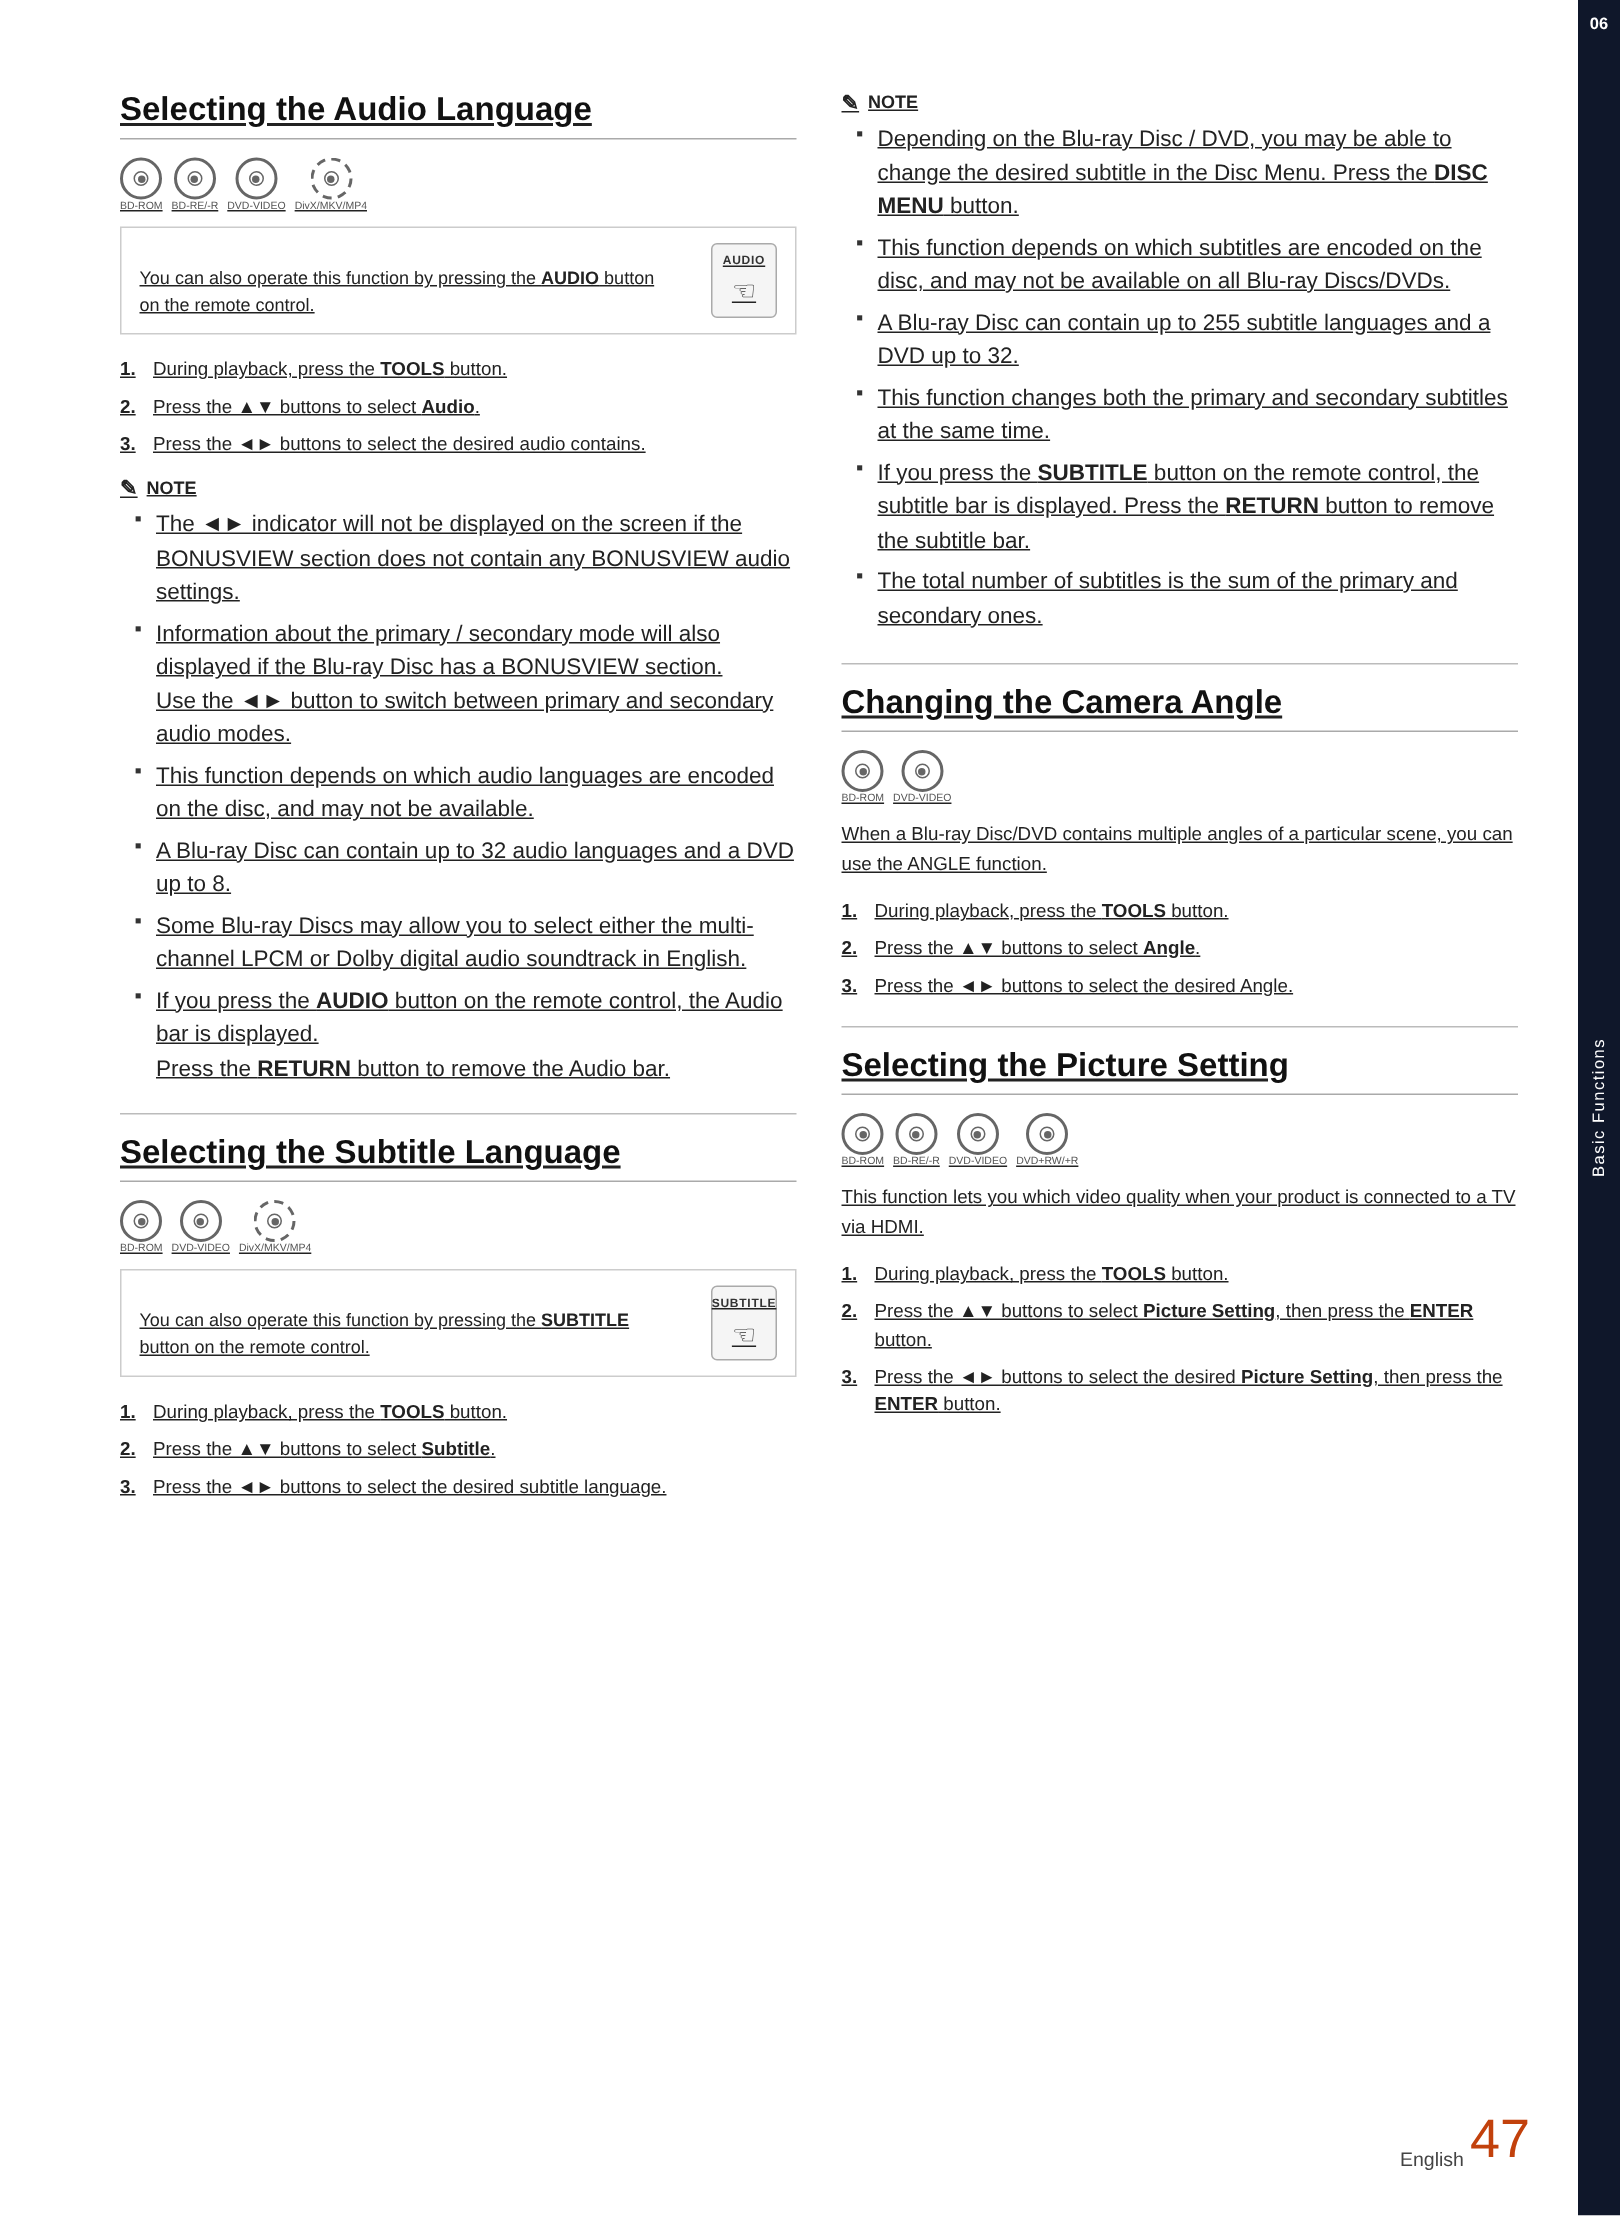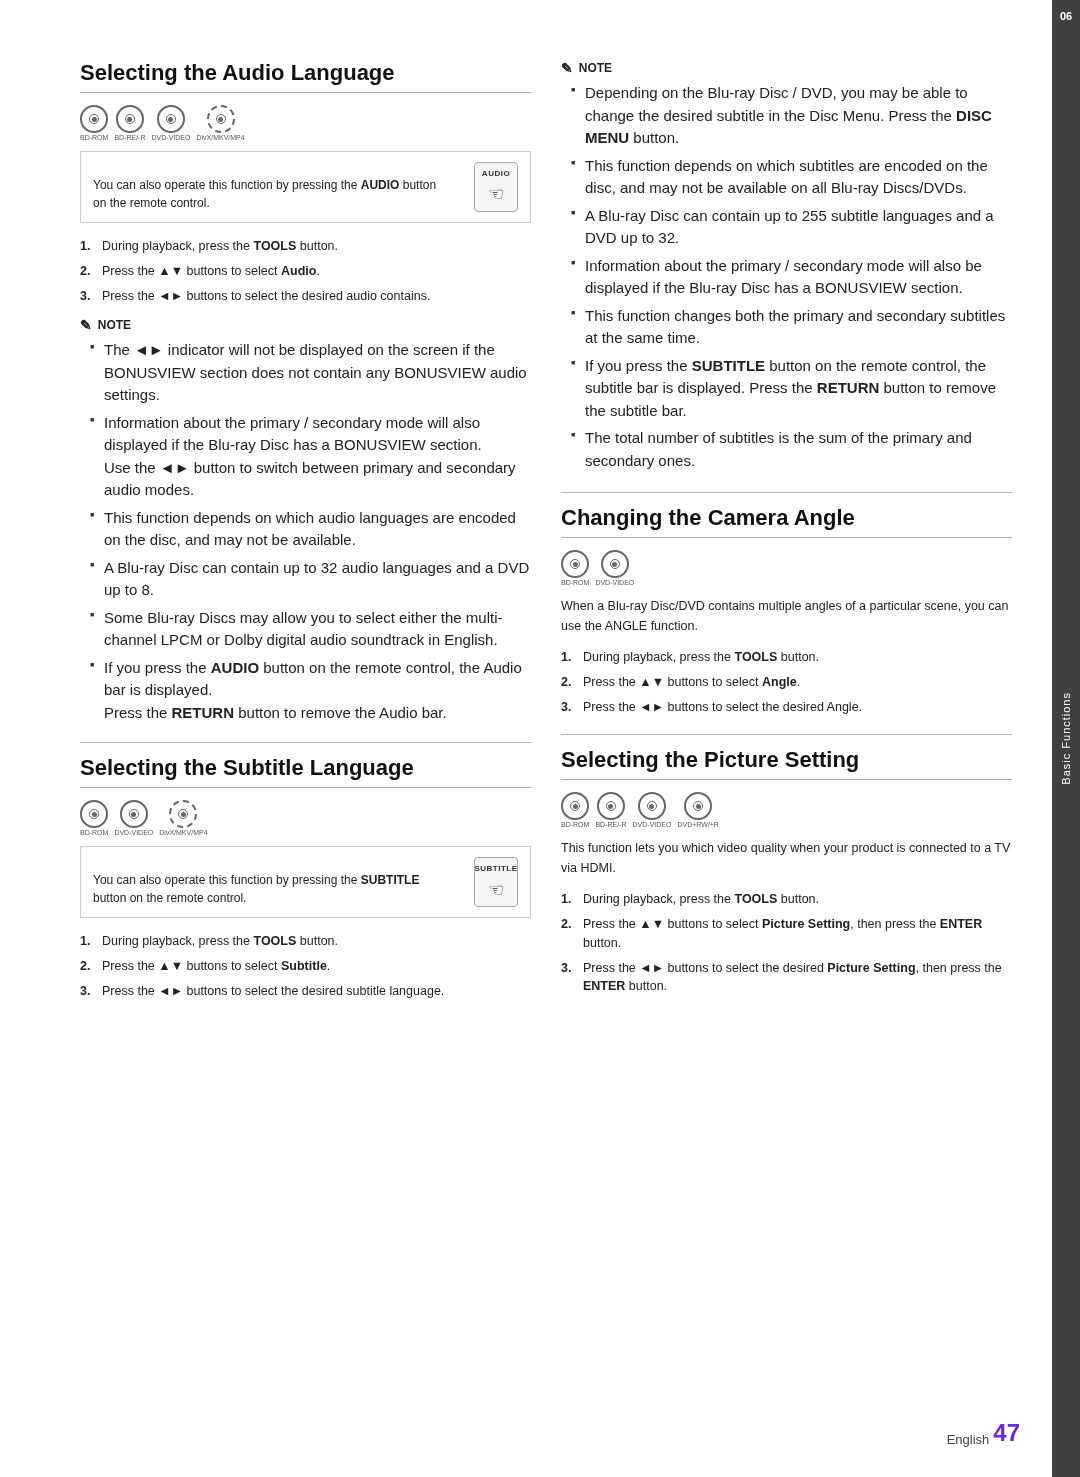--- a/index.html
+++ b/index.html
@@ -16,32 +16,33 @@
     .page-container {
       display: flex;
       width: 100%;
       height: 100%;
     }
     .main-content {
       flex: 1;
       padding: 60px 40px 40px 80px;
       display: flex;
       gap: 30px;
+      text-decoration: underline;
     }
     .left-col {
       flex: 1;
       max-width: 480px;
     }
     .right-col {
       flex: 1;
       max-width: 480px;
     }
     .side-tab {
       width: 28px;
-      background: #404040;
+      background: #0f172a;
       display: flex;
       align-items: center;
       justify-content: center;
       position: relative;
     }
     .side-tab-label {
       color: #fff;
       font-size: 11px;
       writing-mode: vertical-rl;
       transform: rotate(180deg);
@@ -208,23 +209,23 @@
       position: absolute;
       bottom: 30px;
       right: 60px;
       font-size: 13px;
       color: #444;
       display: flex;
       align-items: flex-end;
       gap: 4px;
     }
     .page-num {
-      font-size: 24px;
-      font-weight: bold;
-      color: #6d28d9;
+      font-size: 36px;
+      font-weight: normal;
+      color: #c2410c;
     }
 
     b { font-weight: bold; }
   </style>
 </head>
 <body>
 
 <div class="page-container">
   <div class="main-content">
 
@@ -359,21 +360,20 @@
 
       <div class="note-section" style="margin-bottom:20px;">
         <div class="note-header">
           <span class="note-icon">✎</span>
           <span>NOTE</span>
         </div>
         <ul class="note-list">
           <li>Depending on the Blu-ray Disc / DVD, you may be able to change the desired subtitle in the Disc Menu. Press the <b>DISC MENU</b> button.</li>
           <li>This function depends on which subtitles are encoded on the disc, and may not be available on all Blu-ray Discs/DVDs.</li>
           <li>A Blu-ray Disc can contain up to 255 subtitle languages and a DVD up to 32.</li>
-          <li>Information about the primary / secondary mode will also be displayed if the Blu-ray Disc has a BONUSVIEW section.</li>
           <li>This function changes both the primary and secondary subtitles at the same time.</li>
           <li>If you press the <b>SUBTITLE</b> button on the remote control, the subtitle bar is displayed. Press the <b>RETURN</b> button to remove the subtitle bar.</li>
           <li>The total number of subtitles is the sum of the primary and secondary ones.</li>
         </ul>
       </div>
 
       <hr class="divider">
 
       <div>
         <h2 class="section-title">Changing the Camera Angle</h2>

